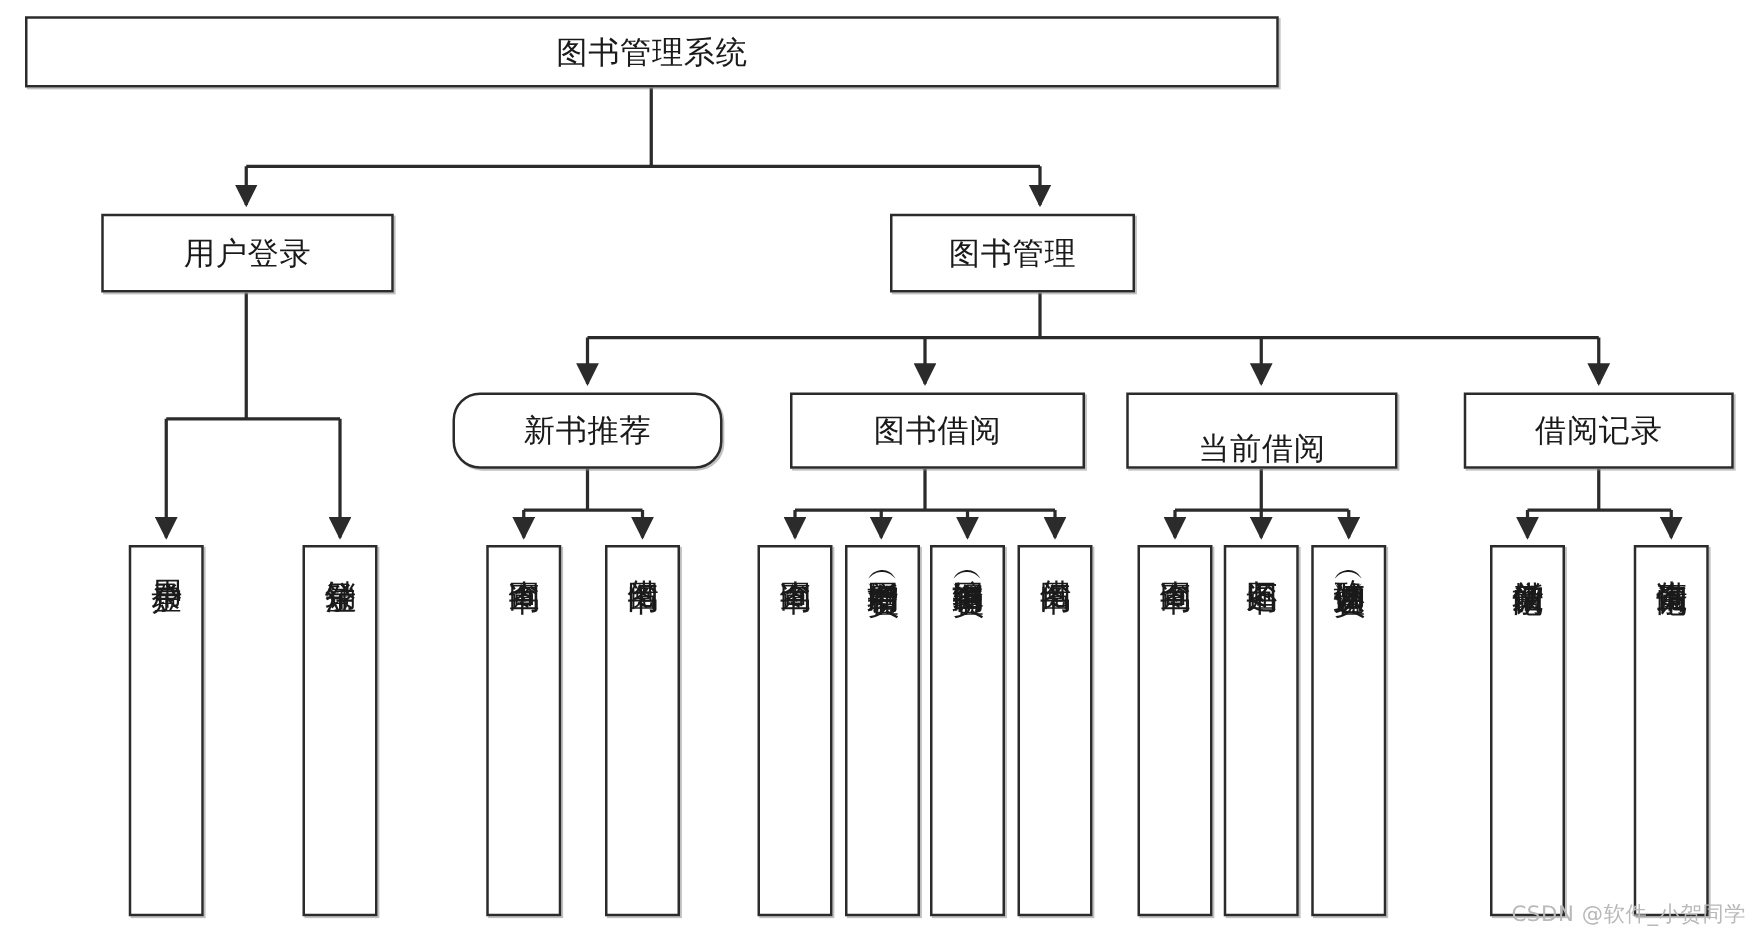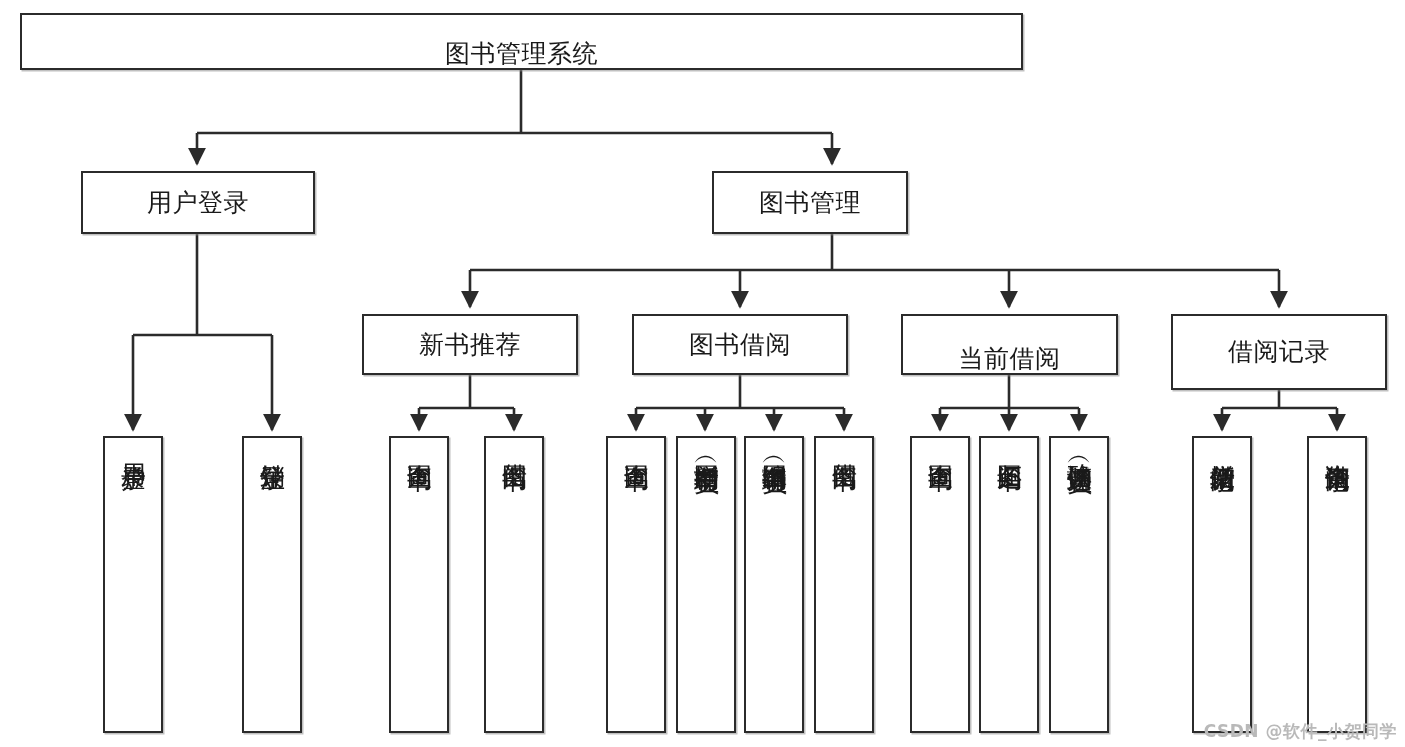--- a/index.html
+++ b/index.html
@@ -74,21 +74,20 @@
   }
   #watermark {
     position: absolute;
     right: 8px;
     bottom: 4px;
     font-size: 17px;
     color: #b9b9b9;
     letter-spacing: 0.5px;
     white-space: nowrap;
     user-select: none;
-    font-weight: bold;
   }
 </style>
 </head>
 <body>
 
 <div id="diagram-root">
 
   <svg id="edges-layer" viewBox="0 0 1405 747" width="1405" height="747" xmlns="http://www.w3.org/2000/svg">
     <defs>
       <marker id="arrow" viewBox="0 0 10 10" refX="9" refY="5" markerWidth="7" markerHeight="7" orient="auto-start-reverse">
@@ -132,41 +131,41 @@
       <path d="M 1009 408 L 1009 430" marker-end="url(#arrow)"></path>
       <path d="M 1079 408 L 1079 430" marker-end="url(#arrow)"></path>
 
       <path d="M 1279 375 L 1279 408"></path>
       <path d="M 1222 408 L 1337 408"></path>
       <path d="M 1222 408 L 1222 430" marker-end="url(#arrow)"></path>
       <path d="M 1337 408 L 1337 430" marker-end="url(#arrow)"></path>
     </g>
   </svg>
 
-  <div class="node root horiz" style="left:20px; top:13px; width:1003px; height:57px;align-items:flex-end;">
+  <div class="node root horiz" style="left:20px; top:13px; width:1003px; height:57px;">
     <span class="node-label">图书管理系统</span>
   </div>
 
   <div class="node horiz" style="left:81px; top:171px; width:234px; height:63px;">
     <span class="node-label">用户登录</span>
   </div>
   <div class="node horiz" style="left:712px; top:171px; width:196px; height:63px;">
     <span class="node-label">图书管理</span>
   </div>
 
-  <div class="node horiz" style="left:362px; top:314px; width:216px; height:61px;">
+  <div class="node horiz" style="left:362px; top:314px; width:216px; height:61px;border-radius:22px;">
     <span class="node-label">新书推荐</span>
   </div>
-  <div class="node horiz" style="left:632px; top:314px; width:216px; height:61px;">
+  <div class="node horiz" style="left:632px; top:314px; width:236px; height:61px;">
     <span class="node-label">图书借阅</span>
   </div>
   <div class="node horiz" style="left:901px; top:314px; width:217px; height:61px;align-items:flex-end;">
     <span class="node-label">当前借阅</span>
   </div>
-  <div class="node horiz" style="left:1171px; top:314px; width:216px; height:76px;">
+  <div class="node horiz" style="left:1171px; top:314px; width:216px; height:61px;">
     <span class="node-label">借阅记录</span>
   </div>
 
   <div class="node leaf short" style="left:103px; top:436px; width:60px; height:297px;">
     <span class="node-label">用户登录</span>
   </div>
   <div class="node leaf short" style="left:242px; top:436px; width:60px; height:297px;">
     <span class="node-label">注销登录</span>
   </div>
 

